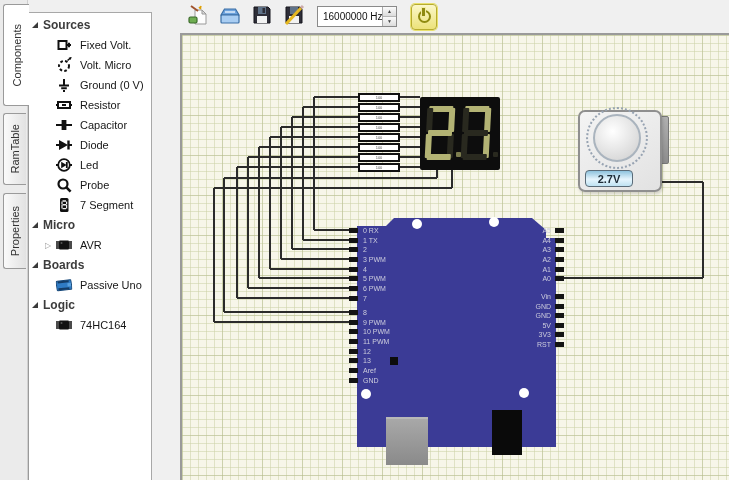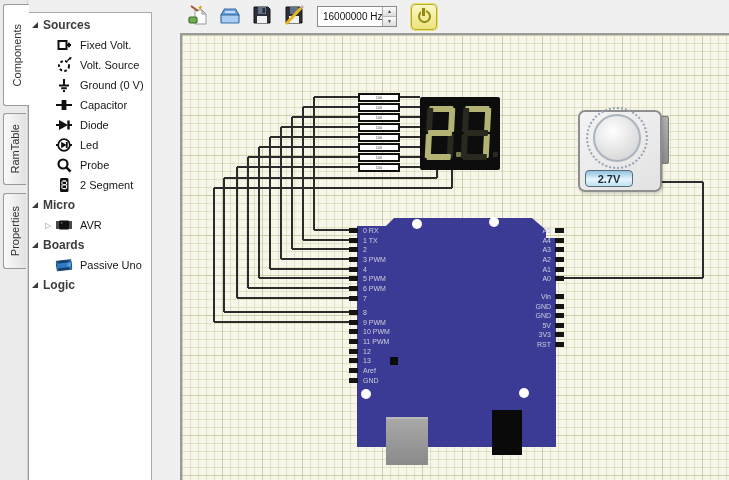--- a/index.html
+++ b/index.html
@@ -124,30 +124,41 @@
         <span class="tree-item-label">Fixed Volt.</span>
       </div>
       <div class="tree-item">
         <span class="expander"></span>
         <span class="tree-icon">
           <svg viewBox="0 0 16 16">
             <circle cx="8" cy="9" r="5" fill="none" stroke="#111" stroke-width="2" stroke-dasharray="2.6 2.2"></circle>
             <path d="M11.5 3.5 l3 -2.5 M13 1.5 l1.5 -0.5 l-0.5 1.5" stroke="#111" stroke-width="1.6" fill="none"></path>
           </svg>
         </span>
-        <span class="tree-item-label">Volt. Source</span>
+        <span class="tree-item-label">Volt. Micro</span>
       </div>
       <div class="tree-item">
         <span class="expander"></span>
         <span class="tree-icon">
           <svg viewBox="0 0 16 16">
             <path d="M8 2 V8 M3 8.5 H13 M5.2 11.2 H10.8 M7 14 H9" stroke="#111" stroke-width="2"></path>
           </svg>
         </span>
         <span class="tree-item-label">Ground (0 V)</span>
+      </div>
+      <div class="tree-item">
+        <span class="expander"></span>
+        <span class="tree-icon">
+          <svg viewBox="0 0 16 16">
+            <path d="M0 8 H2 M14 8 H16" stroke="#111" stroke-width="2"></path>
+            <rect x="2" y="5" width="12" height="6" fill="#fff" stroke="#111" stroke-width="2"></rect>
+            <rect x="6" y="7" width="4" height="2" fill="#111"></rect>
+          </svg>
+        </span>
+        <span class="tree-item-label">Resistor</span>
       </div>
       <div class="tree-item">
         <span class="expander"></span>
         <span class="tree-icon">
           <svg viewBox="0 0 16 16">
             <path d="M0 8 H6 M10 8 H16" stroke="#111" stroke-width="2"></path>
             <path d="M6.8 3 V13 M9.2 3 V13" stroke="#111" stroke-width="2.4"></path>
           </svg>
         </span>
         <span class="tree-item-label">Capacitor</span>
@@ -187,21 +198,21 @@
       </div>
       <div class="tree-item">
         <span class="expander"></span>
         <span class="tree-icon">
           <svg viewBox="0 0 16 16">
             <rect x="4" y="1" width="8.5" height="14" rx="1.5" fill="#111"></rect>
             <path d="M6.5 4 h3.5 M6.5 7.7 h3.5 M6.5 11.6 h3.5" stroke="#eee" stroke-width="1.4"></path>
             <path d="M6 4.4 v3.2 M10.6 4.4 v3.2 M6 8 v3.4 M10.6 8 v3.4" stroke="#eee" stroke-width="1.2"></path>
           </svg>
         </span>
-        <span class="tree-item-label">2 Segment</span>
+        <span class="tree-item-label">7 Segment</span>
       </div>
       <div class="tree-section-header">
         <span class="tree-arrow"></span>
         <span class="tree-section-label">Micro</span>
       </div>
       <div class="tree-item">
         <span class="expander">▷</span>
         <span class="tree-icon">
           <svg viewBox="0 0 16 16">
             <rect x="3" y="3.5" width="10" height="9" rx="1" fill="#111"></rect>
@@ -223,20 +234,31 @@
             <rect x="2" y="3.8" width="11" height="2" fill="#143c66"></rect>
             <rect x="2" y="10.7" width="11" height="2" fill="#143c66"></rect>
             <rect x="11.5" y="6.5" width="3.5" height="3.5" fill="#5aa0dd"></rect>
           </svg>
         </span>
         <span class="tree-item-label">Passive Uno</span>
       </div>
       <div class="tree-section-header">
         <span class="tree-arrow"></span>
         <span class="tree-section-label">Logic</span>
+      </div>
+      <div class="tree-item">
+        <span class="expander"></span>
+        <span class="tree-icon">
+          <svg viewBox="0 0 16 16">
+            <rect x="3" y="3.5" width="10" height="9" rx="1" fill="#111"></rect>
+            <path d="M0 5 h3 M0 7 h3 M0 9 h3 M0 11 h3 M13 5 h3 M13 7 h3 M13 9 h3 M13 11 h3" stroke="#111" stroke-width="1.6"></path>
+            <circle cx="5.5" cy="6" r="1" fill="#555"></circle>
+          </svg>
+        </span>
+        <span class="tree-item-label">74HC164</span>
       </div>
     </div>
 </div>
 
 <div class="toolbar">
   <div class="tb-btn">
     <span><svg viewBox="0 0 24 24">
       <path d="M9 7 h7 l4 4 v10 h-11 z" fill="#fdfdfd" stroke="#999" stroke-width="1"></path>
       <path d="M16 7 l4 4 h-4 z" fill="#ddd" stroke="#999" stroke-width="1"></path>
       <rect x="3" y="14" width="8" height="6" rx="1.5" fill="#6fae52" stroke="#3c6b2c" stroke-width="1.2"></rect>

